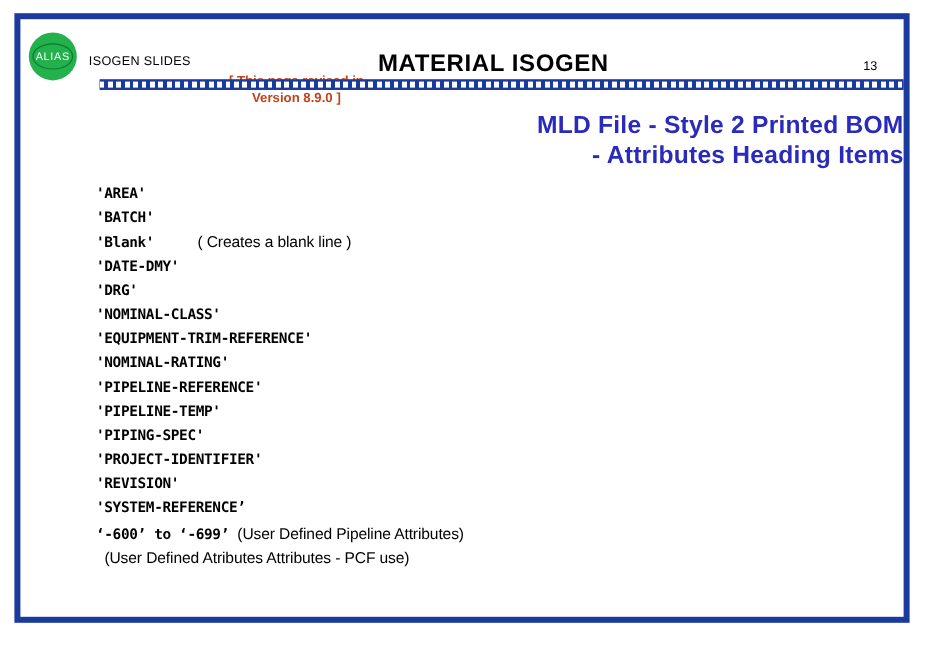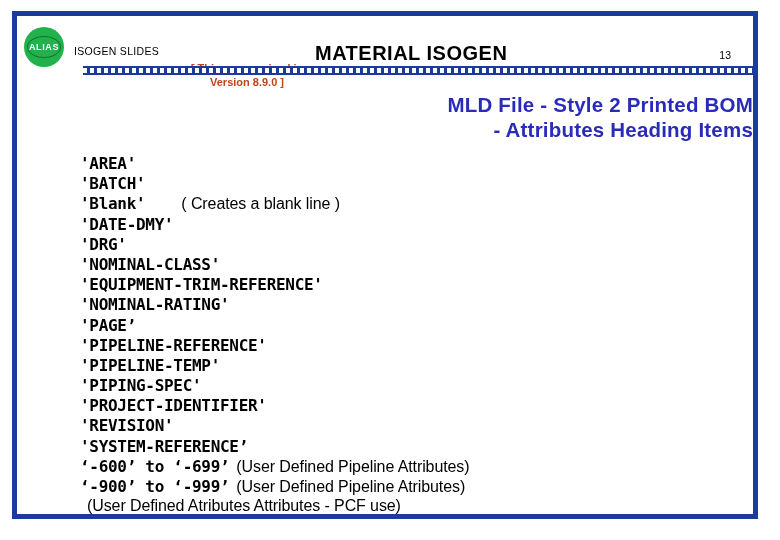--- a/index.html
+++ b/index.html
@@ -61,21 +61,21 @@
     width: 34px;
     height: 22px;
     border: 1.5px solid #0b7a2e;
     border-radius: 50%;
     box-sizing: border-box;
   }
   .logo .logo-text {
     position: relative;
     color: #ffffff;
     font-size: 9px;
-    font-weight: bold;
+    font-weight: normal;
     letter-spacing: 0.6px;
     font-family: "Liberation Sans", sans-serif;
     line-height: 1;
   }
 
   .isogen {
     position: absolute;
     left: 57px;
     top: 29px;
     font-size: 10.5px;
@@ -162,28 +162,28 @@
   }
   .list-row {
     height: 20.2px;
     display: flex;
     align-items: baseline;
     white-space: nowrap;
   }
   .mono {
     font-family: "DejaVu Sans Mono", "Liberation Mono", monospace;
     font-weight: bold;
-    font-size: 16px;
+    font-size: 12px;
     color: #000000;
     letter-spacing: -0.3px;
   }
   .note {
     font-family: "Liberation Sans", sans-serif;
     font-weight: normal;
-    font-size: 16px;
+    font-size: 13px;
     color: #000000;
     letter-spacing: -0.1px;
   }
   .note-indent {
     margin-left: 36px;
   }
   .note-gap {
     margin-left: 7px;
   }
   .kw {
@@ -244,23 +244,20 @@
         <div class="list-row">
           <span class="mono kw">'NOMINAL-CLASS'</span>
         </div>
         <div class="list-row">
           <span class="mono kw">'EQUIPMENT-TRIM-REFERENCE'</span>
         </div>
         <div class="list-row">
           <span class="mono kw">'NOMINAL-RATING'</span>
         </div>
         <div class="list-row">
-          <span class="mono kw">'PAGE’</span>
-        </div>
-        <div class="list-row">
           <span class="mono kw">'PIPELINE-REFERENCE'</span>
         </div>
         <div class="list-row">
           <span class="mono kw">'PIPELINE-TEMP'</span>
         </div>
         <div class="list-row">
           <span class="mono kw">'PIPING-SPEC'</span>
         </div>
         <div class="list-row">
           <span class="mono kw">'PROJECT-IDENTIFIER'</span>
@@ -269,22 +266,18 @@
           <span class="mono kw">'REVISION'</span>
         </div>
         <div class="list-row">
           <span class="mono kw">'SYSTEM-REFERENCE’</span>
         </div>
         <div class="list-row">
           <span class="mono kw">‘-600’ to ‘-699’</span>
           <span class="note note-gap">(User Defined Pipeline Attributes)</span>
         </div>
         <div class="list-row">
-          <span class="mono kw">‘-900’ to ‘-999’</span>
-          <span class="note note-gap">(User Defined Pipeline Atributes)</span>
-        </div>
-        <div class="list-row">
           <span class="note note-gap">(User Defined Atributes Attributes - PCF use)</span>
         </div>
       </div>
 
   </div>
 </div>
 
 </body></html>

